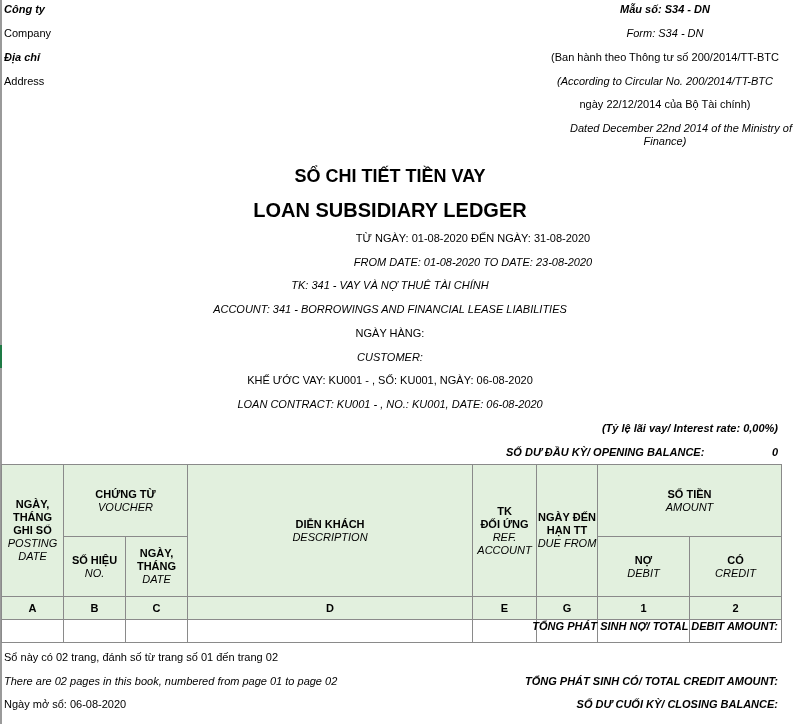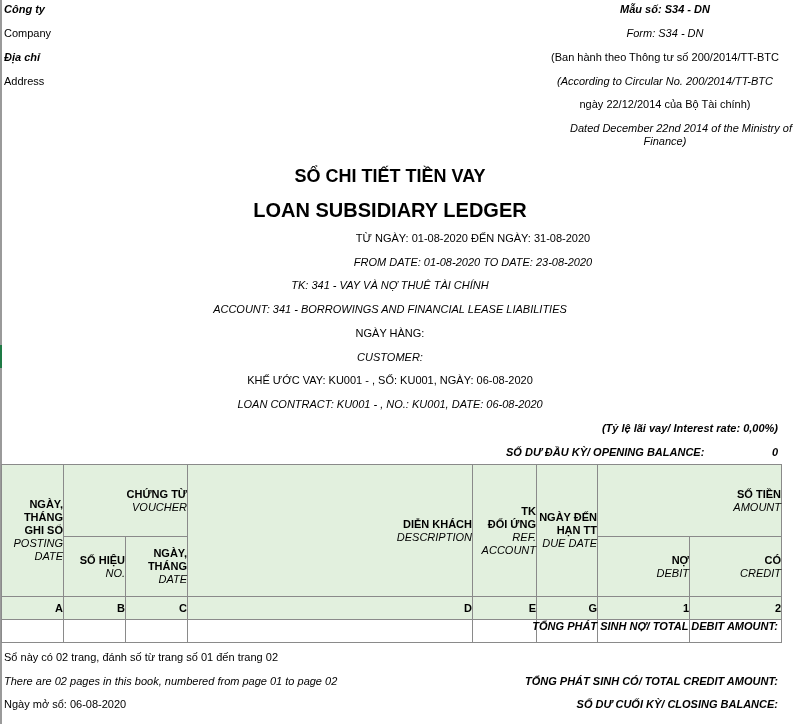--- a/index.html
+++ b/index.html
@@ -18,21 +18,21 @@
 
     .title1 { font-size: 18px; font-weight: bold; }
     .title2 { font-size: 20px; font-weight: bold; }
 
     table.ledger {
       position: absolute; left: 1px; top: 464px;
       border-collapse: collapse; table-layout: fixed;
       font-size: 11px;
     }
     table.ledger td {
-      border: 1px solid #8a8a8a; padding: 0; text-align: right; vertical-align: middle;
+      border: 1px solid #8a8a8a; padding: 0; text-align: center; vertical-align: middle;
     }
     table.ledger td.hdr { background: #e2f0de; }
     table.ledger td.lbl { background: #e2f0de; font-weight: bold; height: 22px; }
     table.ledger td.empty { background: #ffffff; height: 22px; }
     .cell-main { font-weight: bold; display: block; line-height: 13px; }
     .cell-sub { font-style: italic; display: block; line-height: 13px; }
   </style>
 </head>
 <body>
 
@@ -98,21 +98,21 @@
     </td>
     <td class="hdr" rowspan="2">
       <span class="cell-main">TK</span>
       <span class="cell-main">ĐỐI ỨNG</span>
       <span class="cell-sub">REF.</span>
       <span class="cell-sub">ACCOUNT</span>
     </td>
     <td class="hdr" rowspan="2">
       <span class="cell-main">NGÀY ĐẾN</span>
       <span class="cell-main">HẠN TT</span>
-      <span class="cell-sub">DUE DATE</span>
+      <span class="cell-sub">DUE FROM</span>
     </td>
     <td class="hdr" colspan="2">
       <span class="cell-main">SỐ TIỀN</span>
       <span class="cell-sub">AMOUNT</span>
     </td>
   </tr>
   <tr style="height:60px;">
     <td class="hdr">
       <span class="cell-main">SỐ HIỆU</span>
       <span class="cell-sub">NO.</span>

